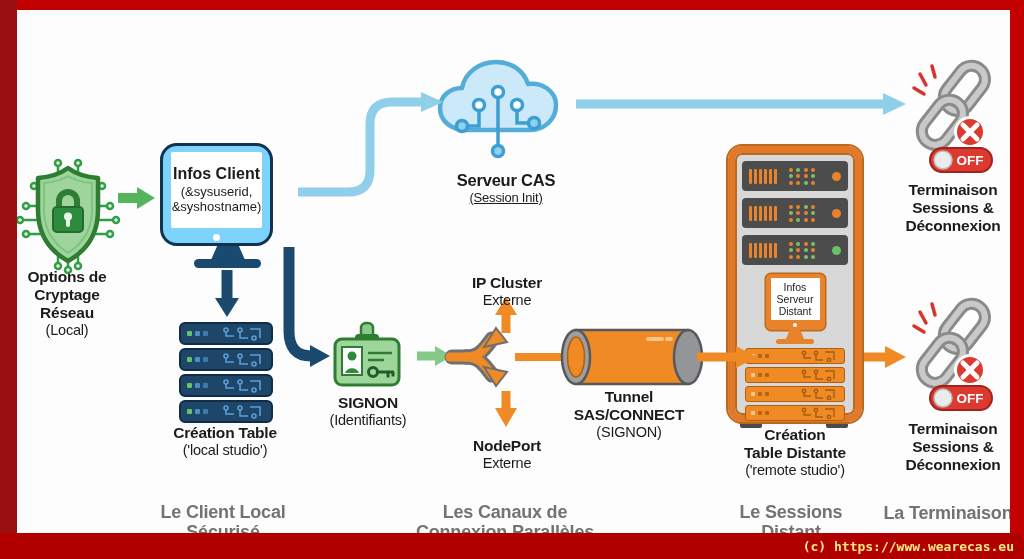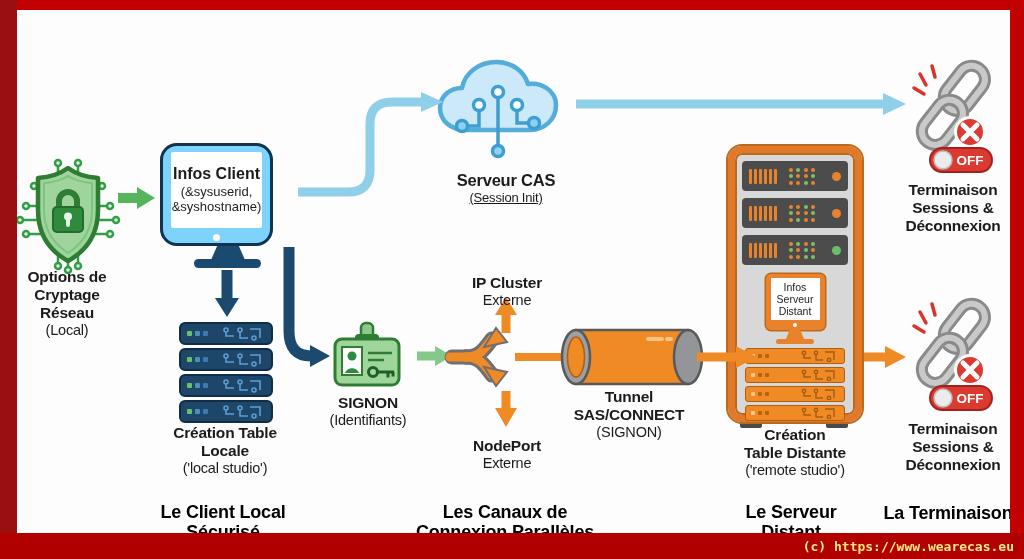--- a/index.html
+++ b/index.html
@@ -5,21 +5,21 @@
   html,body{margin:0;padding:0;background:#fff;}
   .canvas{position:relative;width:1024px;height:559px;background:#fdfdfd;overflow:hidden;
           font-family:"Liberation Sans",sans-serif;}
   .abs{position:absolute;}
   
   .lbl{position:absolute;text-align:center;color:#1b1b1b;line-height:1.16;letter-spacing:-0.2px;z-index:6;}
   .lbl .b{font-weight:bold;display:block;}
   .lbl .r{font-weight:normal;display:block;}
   .fs15 .b{font-size:15.5px;} .fs15 .r{font-size:14.5px;}
   .fs16 .b{font-size:16.5px;} .fs16 .r{font-size:13px;text-decoration:underline;}
-  .section{position:absolute;text-align:center;color:#000000;font-weight:bold;font-size:18px;
+  .section{position:absolute;text-align:center;color:#737373;font-weight:bold;font-size:18px;
            line-height:1.12;letter-spacing:-0.2px;z-index:6;}
   .section span{display:block;}
   
   .connectors{position:absolute;left:0;top:0;z-index:4;}
   
   .mon-frame{position:absolute;left:160px;top:143px;width:113px;height:103px;background:#7dd3fc;
              border-radius:17px;box-shadow:inset 0 0 0 3px #12334f;z-index:3;}
   .mon-screen{position:absolute;left:11px;top:9px;right:11px;bottom:18px;background:#fff;border-radius:2px;
               display:flex;flex-direction:column;align-items:center;justify-content:center;text-align:center;}
   .mon-screen .t{font-weight:bold;font-size:16px;color:#1b1b1b;line-height:1.15;}
@@ -510,21 +510,20 @@
   </svg>
 
   <div class="lbl fs15" style="left:7px;top:268px;width:120px">
     <span class="b">Options de</span>
     <span class="b">Cryptage</span>
     <span class="b">Réseau</span>
     <span class="r">(Local)</span>
   </div>
   <div class="lbl fs15" style="left:145px;top:424px;width:160px">
     <span class="b">Création Table</span>
-    <span class="b">Locale</span>
     <span class="r">('local studio')</span>
   </div>
   <div class="lbl fs16" style="left:426px;top:171px;width:160px">
     <span class="b">Serveur CAS</span>
     <span class="r">(Session Init)</span>
   </div>
   <div class="lbl fs15" style="left:298px;top:394px;width:140px">
     <span class="b">SIGNON</span>
     <span class="r">(Identifiants)</span>
   </div>
@@ -559,21 +558,21 @@
 
   <div class="section" style="left:133px;top:502px;width:180px">
     <span>Le Client Local</span>
     <span>Sécurisé</span>
   </div>
   <div class="section" style="left:395px;top:502px;width:220px">
     <span>Les Canaux de</span>
     <span>Connexion Parallèles</span>
   </div>
   <div class="section" style="left:731px;top:502px;width:120px">
-    <span>Le Serveur</span>
+    <span>Le Sessions</span>
     <span>Distant</span>
   </div>
   <div class="section" style="left:868px;top:503px;width:160px">
     <span>La Terminaison</span>
   </div>
 
   <div class="border-top"></div>
   <div class="border-left"></div>
   <div class="border-right"></div>
   <div class="footer-bar">

